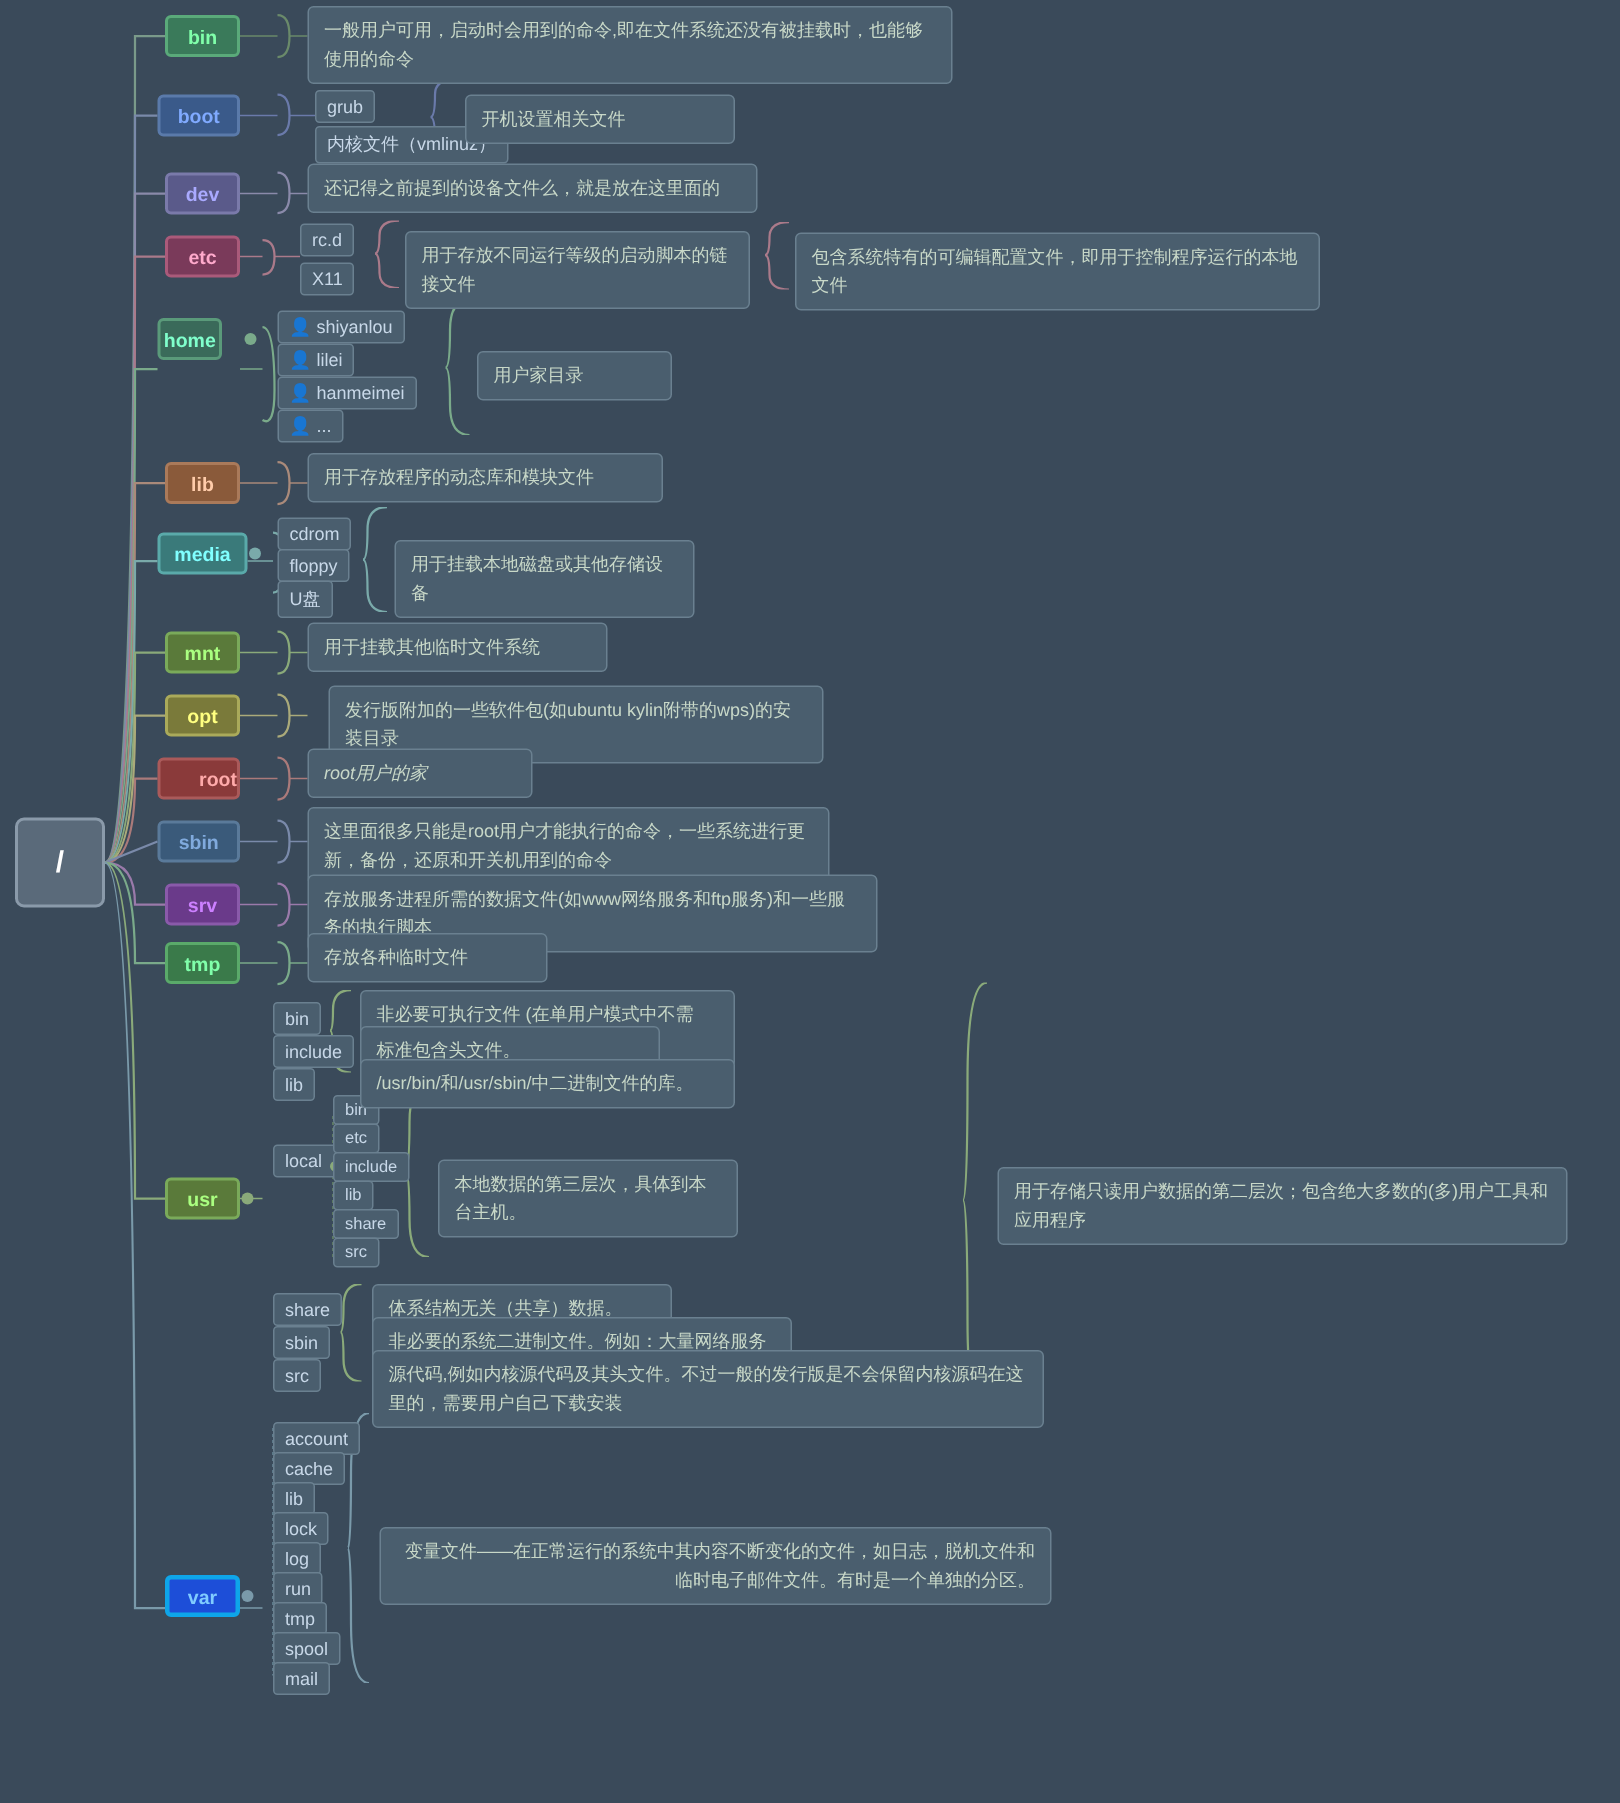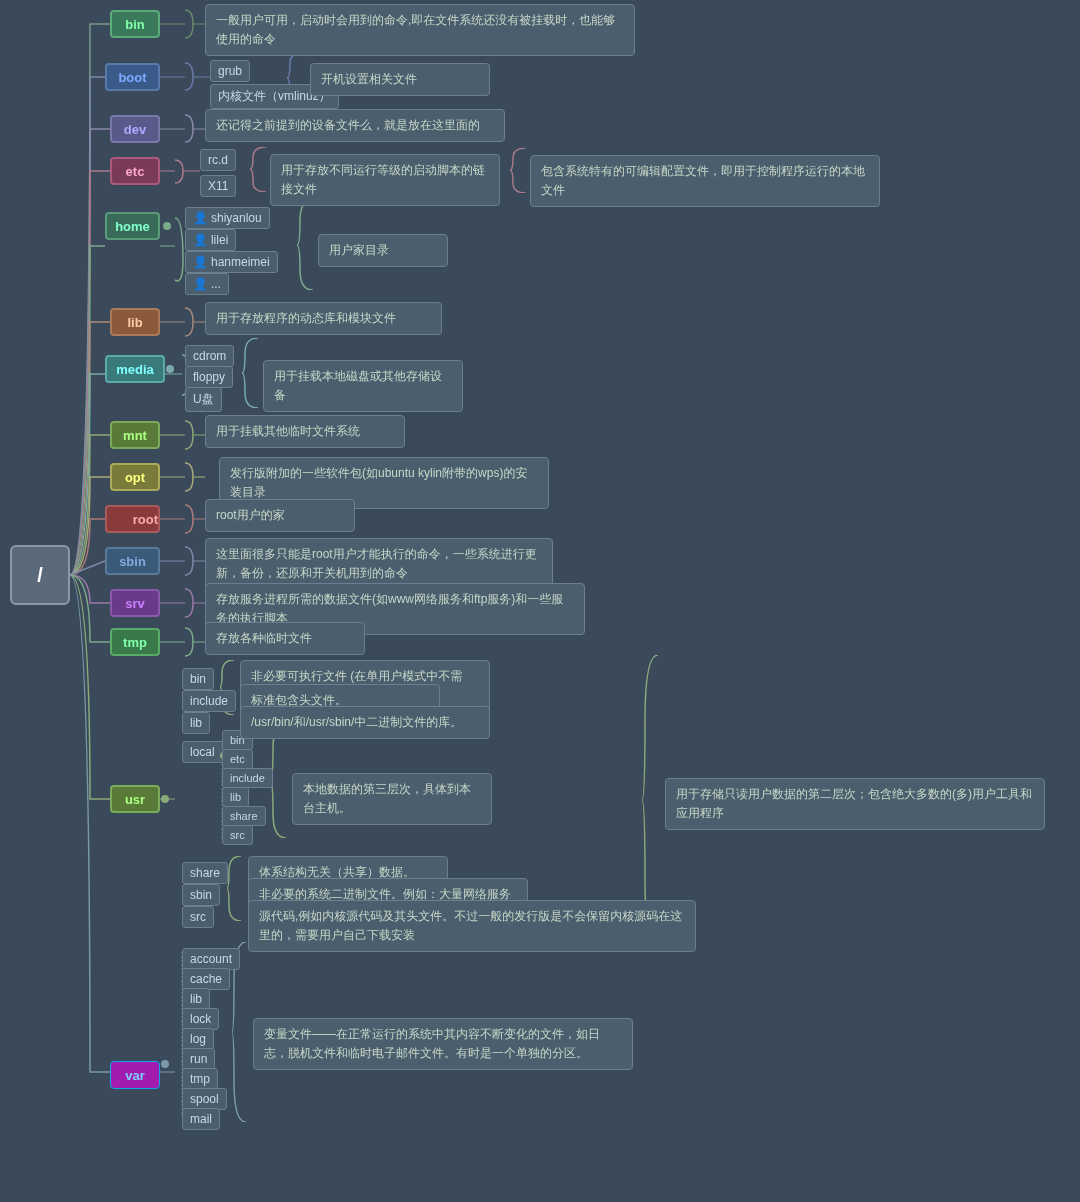--- a/index.html
+++ b/index.html
@@ -77,21 +77,21 @@
     .n-home  { background: #3a6a5a; border: 2px solid #5a9a7a; color: #80ffcc; }
     .n-lib   { background: #8a5a3a; border: 2px solid #aa7a5a; color: #ffccaa; }
     .n-media { background: #3a7a7a; border: 2px solid #5aaaaa; color: #80ffff; }
     .n-mnt   { background: #5a7a3a; border: 2px solid #7aaa5a; color: #aaff80; }
     .n-opt   { background: #7a7a3a; border: 2px solid #aaaa5a; color: #ffff80; }
     .n-root  { background: #8a3a3a; border: 2px solid #aa5a5a; color: #ffaaaa; justify-content: flex-end; }
     .n-sbin  { background: #3a5a7a; border: 2px solid #5a7a9a; color: #80aadd; }
     .n-srv   { background: #6a3a8a; border: 2px solid #8a5aaa; color: #cc80ff; }
     .n-tmp   { background: #3a7a4a; border: 2px solid #5aaa6a; color: #80ffaa; }
     .n-usr   { background: #5a7a3a; border: 2px solid #7aaa5a; color: #aaff80; }
-    .n-var   { background: #a21caf; border: 1px solid #0ea5e9; color: #80ccff; margin-top: 11px; }
+    .n-var   { background: #1d4ed8; border: 3px solid #0ea5e9; color: #80ccff; }
 
     .sub-node {
       position: absolute;
       background: #4a5e6e;
       border: 1px solid #6a8090;
       border-radius: 3px;
       padding: 3px 7px;
       font-size: 12px;
       color: #c8d8e8;
       z-index: 10;
@@ -239,21 +239,21 @@
     <span>用于存放不同运行等级的启动脚本的链接文件</span>
   </div>
 
   <svg style="position:absolute;left:508px;top:148px;width:20px;height:45px;z-index:8;">
     <path d="M 18 0 Q 5 0 5 10 Q 5 22 2 22 Q 5 22 5 35 Q 5 45 18 45" stroke="#aa7a8a" stroke-width="1.5" fill="none"></path>
   </svg>
   <div class="node-desc" style="left:530px;top:155px;width:350px;">
     <span>包含系统特有的可编辑配置文件，即用于控制程序运行的本地文件</span>
   </div>
 
-  <div class="node-box n-home" style="left:105px;top:212px;width:55px;height:28px;">
+  <div class="node-box n-home" style="left:105px;top:212px;width:43px;height:28px;">
     <span>home</span>
   </div>
 
   <div style="position:absolute;left:163px;top:222px;width:8px;height:8px;background:#7aaa8a;border-radius:50%;z-index:10;"></div>
 
   <div class="sub-node" style="left:185px;top:207px;display:flex;align-items:center;">
     <span class="person-icon">👤</span>shiyanlou
   </div>
   <div class="sub-node" style="left:185px;top:229px;display:flex;align-items:center;">
     <span class="person-icon">👤</span>lilei
@@ -305,21 +305,21 @@
   <div class="node-box n-opt" style="left:110px;top:463px;width:50px;height:28px;">
     <span>opt</span>
   </div>
   <div class="node-desc" style="left:205px;top:457px;width:330px;margin-left:14px;">
     <span>发行版附加的一些软件包(如ubuntu kylin附带的wps)的安装目录</span>
   </div>
 
   <div class="node-box n-root" style="left:105px;top:505px;width:55px;height:28px;">
     <span>root</span>
   </div>
-  <div class="node-desc" style="left:205px;top:499px;width:150px;">
+  <div class="node-desc" style="left:205px;top:499px;width:150px;font-style:italic;">
     <span>root用户的家</span>
   </div>
 
   <div class="node-box n-sbin" style="left:105px;top:547px;width:55px;height:28px;">
     <span>sbin</span>
   </div>
   <div class="node-desc" style="left:205px;top:538px;width:348px;">
     <span>这里面很多只能是root用户才能执行的命令，一些系统进行更新，备份，还原和开关机用到的命令</span>
   </div>
 
@@ -339,21 +339,21 @@
 
   <div class="node-box n-usr" style="left:110px;top:785px;width:50px;height:28px;">
     <span>usr</span>
   </div>
   <div style="position:absolute;left:161px;top:795px;width:8px;height:8px;background:#8aaa7a;border-radius:50%;z-index:10;"></div>
 
   <div class="sub-node" style="left:182px;top:668px;">bin</div>
   <div class="sub-node" style="left:182px;top:690px;">include</div>
   <div class="sub-node" style="left:182px;top:712px;">lib</div>
 
-  <div class="sub-node" style="left:182px;top:741px;display:flex;align-items:flex-end;">
+  <div class="sub-node" style="left:182px;top:763px;display:flex;align-items:flex-end;">
     local
     <span style="margin-left:5px;width:7px;height:7px;background:#8aaa7a;border-radius:50%;display:inline-block;"></span>
   </div>
 
   <div class="sub-node" style="left:222px;top:730px;font-size:11px;">bin</div>
   <div class="sub-node" style="left:222px;top:749px;font-size:11px;">etc</div>
   <div class="sub-node" style="left:222px;top:768px;font-size:11px;">include</div>
   <div class="sub-node" style="left:222px;top:787px;font-size:11px;">lib</div>
   <div class="sub-node" style="left:222px;top:806px;font-size:11px;">share</div>
   <div class="sub-node" style="left:222px;top:825px;font-size:11px;">src</div>
@@ -413,21 +413,21 @@
   <div class="sub-node" style="left:182px;top:1008px;">lock</div>
   <div class="sub-node" style="left:182px;top:1028px;">log</div>
   <div class="sub-node" style="left:182px;top:1048px;">run</div>
   <div class="sub-node" style="left:182px;top:1068px;">tmp</div>
   <div class="sub-node" style="left:182px;top:1088px;">spool</div>
   <div class="sub-node" style="left:182px;top:1108px;">mail</div>
 
   <svg style="position:absolute;left:230px;top:942px;width:18px;height:180px;z-index:8;">
     <path d="M 16 0 Q 4 0 4 40 Q 4 90 2 90 Q 4 90 4 140 Q 4 180 16 180" stroke="#7a9aaa" stroke-width="1.5" fill="none"></path>
   </svg>
-  <div class="node-desc" style="left:253px;top:1018px;width:380px;">
+  <div class="node-desc" style="left:253px;top:1018px;width:448px;text-align:right;">
     <span>变量文件——在正常运行的系统中其内容不断变化的文件，如日志，脱机文件和临时电子邮件文件。有时是一个单独的分区。</span>
   </div>
 
   <svg class="lines-svg" style="pointer-events:none;z-index:6;">
 
     <line x1="222" y1="744" x2="222" y2="839" stroke="#6a8a6a" stroke-width="1" stroke-dasharray="2,2"></line>
 
     <line x1="182" y1="674" x2="182" y2="674" stroke="#8aaa7a" stroke-width="1"></line>
 
     <line x1="182" y1="952" x2="182" y2="1117" stroke="#6a8a9a" stroke-width="1" stroke-dasharray="2,2"></line>

